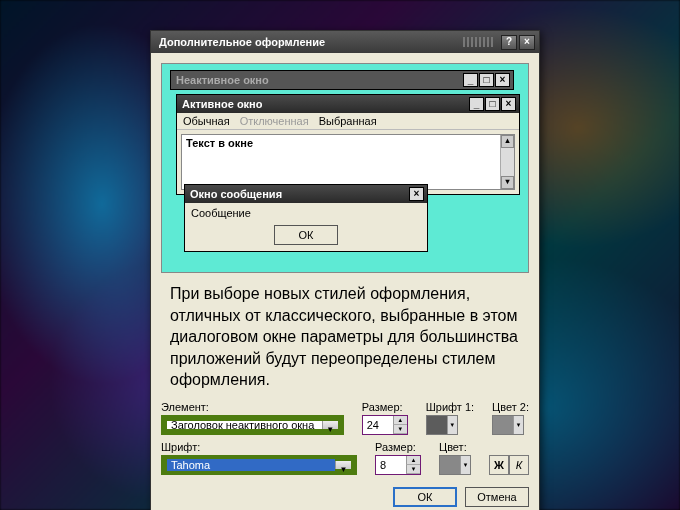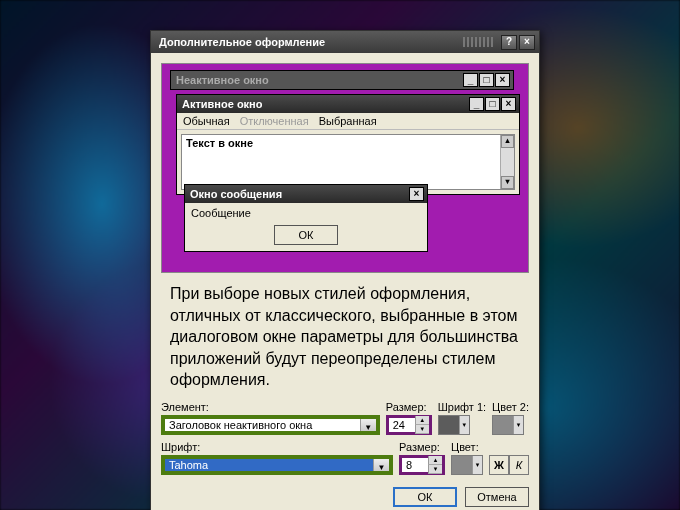--- a/index.html
+++ b/index.html
@@ -11,46 +11,46 @@
   radial-gradient(ellipse 200px 200px at 25% 75%, rgba(100,50,200,.4), transparent 60%),
   linear-gradient(135deg, #001528, #2a0838, #003840, #1a0a30);
   filter: blur(1px);
 }
 .dialog { position: absolute; left: 150px; top: 30px; width: 390px; background: #ece9d8; border: 1px solid #333; box-shadow: 2px 2px 8px rgba(0,0,0,.6); }
 .titlebar { height: 22px; background: linear-gradient(#5a5a5a, #3a3a3a); color: #fff; display: flex; align-items: center; padding: 0 4px; font-size: 11px; font-weight: bold; justify-content: center; }
 .titlebar .title { flex: 1; padding-left: 4px; }
 .titlebar .grip { width: 30px; height: 10px; background: repeating-linear-gradient(90deg, #777 0 2px, transparent 2px 4px); margin-right: 6px; }
 .tbtn { width: 16px; height: 15px; background: linear-gradient(#888,#555); border: 1px solid #222; color: #fff; font-size: 10px; line-height: 12px; text-align: center; margin-left: 2px; cursor: pointer; font-weight: bold; }
 .dialog-body { padding: 10px; font-size: 11px; color: #000; }
-.preview { border: 1px solid #888; background: #a21caf; padding: 10px; height: 210px; position: relative; }
+.preview { border: 1px solid #888; background: #5eead4; padding: 10px; height: 210px; position: relative; }
 .mini-win { position: absolute; border: 1px solid #000; background: #ece9d8; }
 .mini-tb { height: 18px; display: flex; align-items: center; color: #fff; font-size: 11px; padding: 0 3px; }
 .mini-tb .t { flex: 1; font-weight: bold; padding-left: 2px; }
 .mini-btn { width: 15px; height: 14px; background: #ddd; border: 1px solid #000; color: #000; font-size: 10px; font-weight: bold; text-align: center; line-height: 11px; margin-left: 1px; cursor: pointer; }
 .inactive-tb { background: #555; color: #aaa; }
 .active-tb { background: linear-gradient(#4a4a4a,#2a2a2a); }
 .menu { display: flex; gap: 10px; padding: 2px 6px; background: #ece9d8; font-size: 11px; border-bottom: 1px solid #bbb; }
 .menu .disabled { color: #999; }
 .textarea { background: #fff; border: 1px solid #888; height: 56px; margin: 4px; position: relative; padding: 2px 4px; font-size: 11px; font-weight: bold; }
 .scrollbar { position: absolute; right: 0; top: 0; bottom: 0; width: 14px; background: #ddd; border-left: 1px solid #aaa; }
 .scrollbar .arr { height: 13px; background: #ccc; border: 1px solid #888; font-size: 8px; text-align: center; line-height: 10px; }
 .msgwin { position: absolute; left: 22px; top: 120px; width: 244px; border: 1px solid #000; background: #ece9d8; }
 .msgwin .mb { padding: 4px 6px; font-size: 11px; }
 .msgwin .brow { text-align: center; padding: 2px 0 6px; }
 .btn { min-width: 64px; height: 20px; background: #ece9d8; border: 1px solid #555; font-size: 11px; cursor: pointer; padding: 0 10px; }
 .btn.primary { border: 2px solid #2a70c8; }
 .note { margin: 10px 9px; font-size: 16px; line-height: 1.35; }
-.row { display: flex; gap: 6px; align-items: flex-end; margin-top: 6px; }
+.row { display: flex; gap: 18px; align-items: flex-end; margin-top: 6px; }
 .col { display: flex; flex-direction: column; gap: 2px; }
 .lbl { font-size: 11px; }
-.combo { height: 20px; border: 4px solid #4d7c0f; background: #fff; display: flex; align-items: center; font-size: 11px; }
+.combo { height: 20px; border: 6px solid #4d7c0f; background: #fff; display: flex; align-items: center; font-size: 11px; }
 .combo .val { flex: 1; padding: 0 4px; white-space: nowrap; overflow: hidden; }
 .combo .dd { width: 16px; height: 100%; background: linear-gradient(#eee,#ccc); border-left: 1px solid #999; text-align: center; font-size: 8px; line-height: 18px; cursor: pointer; }
 .combo.sel .val { background: #316ac5; color: #fff; }
-.spin { height: 20px; border: 3px solid #701a75; background: #fff; display: flex; align-items: center; width: 46px; }
+.spin { height: 20px; border: 1px solid #701a75; background: #fff; display: flex; align-items: center; width: 46px; }
 .spin .v { flex: 1; padding: 0 4px; font-size: 11px; }
 .spin .ar { width: 14px; display: flex; flex-direction: column; }
 .spin .ar div { height: 9px; background: #ddd; border-left: 1px solid #999; font-size: 7px; text-align: center; line-height: 8px; cursor: pointer; border-bottom: 1px solid #aaa; }
 .swatch { width: 32px; height: 20px; border: 1px solid #7a7a7a; display: flex; cursor: pointer; }
 .swatch .c { flex: 1; }
 .swatch .dd { width: 10px; background: #ddd; border-left: 1px solid #999; font-size: 7px; text-align: center; line-height: 18px; }
 .togglebtn { width: 20px; height: 20px; border: 1px solid #7a7a7a; background: #ece9d8; font-size: 11px; cursor: pointer; }
 .footer { display: flex; justify-content: flex-end; gap: 8px; margin-top: 12px; }
 </style>
 </head>

